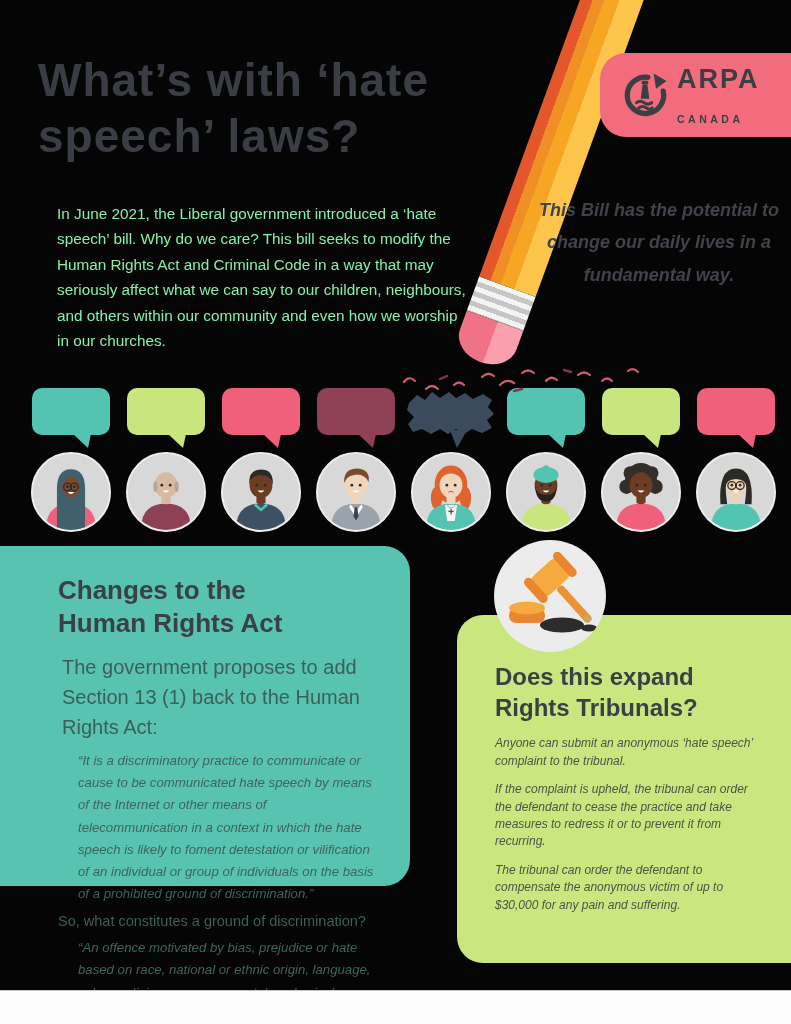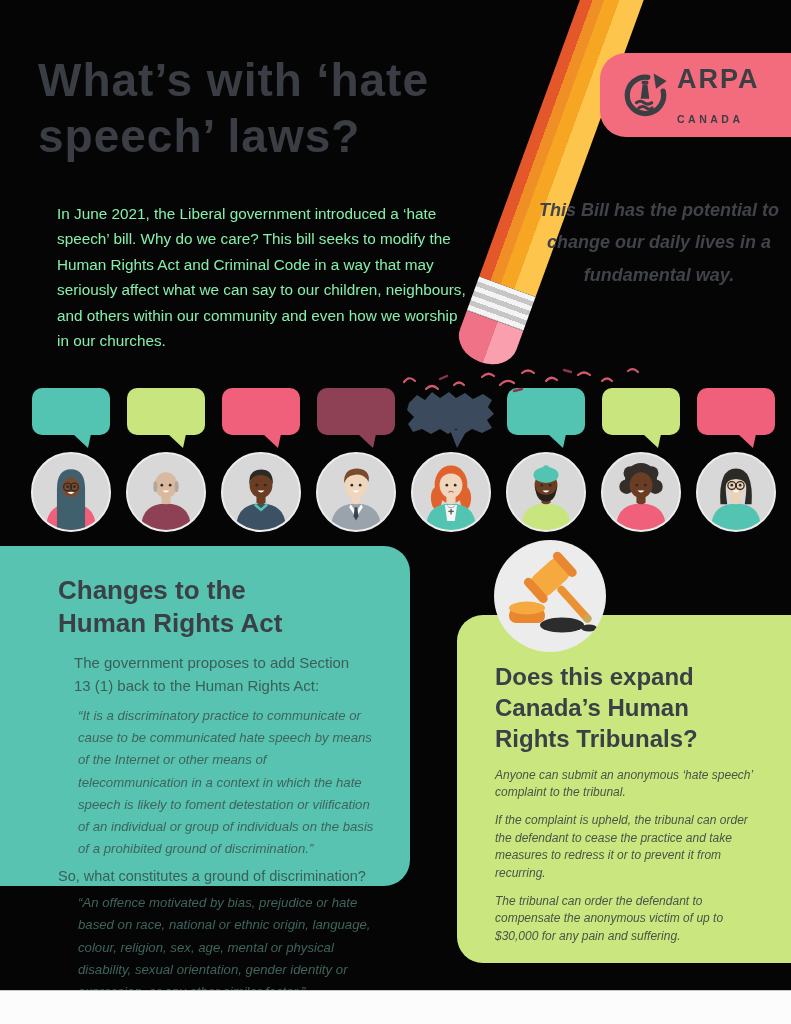--- a/index.html
+++ b/index.html
@@ -39,21 +39,21 @@
           border-width:14px 3px 0 15px;border-color:transparent;}
   .bubble-torn{margin-bottom:0;}
   .pic{width:76px;height:76px;border-radius:50%;overflow:hidden;border:2px solid #ededed;
        background:#d8d8d8;margin-top:2px;}
   .debris{position:absolute;left:396px;top:358px;z-index:4;}
 
   
   .card-left{position:absolute;left:0;top:546px;width:410px;height:340px;background:#57c3b0;
          border-radius:0 26px 26px 0;padding:28px 40px 0 58px;box-sizing:border-box;z-index:2;}
   .card-left h2{margin:0 0 12px 0;font-size:26px;line-height:1.27;font-weight:800;color:#3a4046;}
-  .cl-intro{font-size:15px;line-height:1.5;color:#3b5f59;margin:0 0 8px 16px;}
+  .cl-intro{font-size:20px;line-height:1.5;color:#3b5f59;margin:0 0 8px 4px;}
   .cl-quote{font-size:13.2px;line-height:1.68;font-style:italic;color:#3f645e;
             margin:0 0 8px 20px;width:298px;}
   .cl-question{font-size:14.5px;color:#3b5f59;margin:0 0 8px 0;}
 
   .card-right{position:absolute;left:457px;top:615px;width:338px;height:348px;background:#c9e77e;
          border-radius:26px 0 0 26px;padding:46px 34px 0 38px;box-sizing:border-box;z-index:2;}
   .card-right h2{margin:0 0 12px 0;font-size:24px;line-height:1.3;font-weight:800;color:#3a4046;}
   .cr-p{font-size:12px;line-height:1.45;color:#4c5348;margin:0 0 11px 0;width:266px;font-style:italic;}
 
   .gavel-wrap{position:absolute;left:494px;top:540px;width:112px;height:112px;border-radius:50%;
@@ -290,21 +290,20 @@
         <rect x="71" y="22" width="9" height="31" rx="4.5" fill="#e8872f"></rect>
         <rect x="52" y="50" width="8" height="46" rx="4" fill="#eb9234"></rect>
         <rect x="52" y="89" width="8" height="8" rx="3.5" fill="#caa85a"></rect>
       </g>
     </svg>
   </div>
 
   <div class="card-right">
     <h2>
       <div>Does this expand</div>
-      <div>Canada’s Human</div>
       <div>Rights Tribunals?</div>
     </h2>
     <p class="cr-p">Anyone can submit an anonymous ‘hate speech’ complaint to the tribunal.</p>
     <p class="cr-p">If the complaint is upheld, the tribunal can order the defendant to cease the practice and take measures to redress it or to prevent it from recurring.</p>
     <p class="cr-p">The tribunal can order the defendant to compensate the anonymous victim of up to $30,000 for any pain and suffering.</p>
   </div>
 
   <div class="bottom-strip"></div>
 </div>
 

